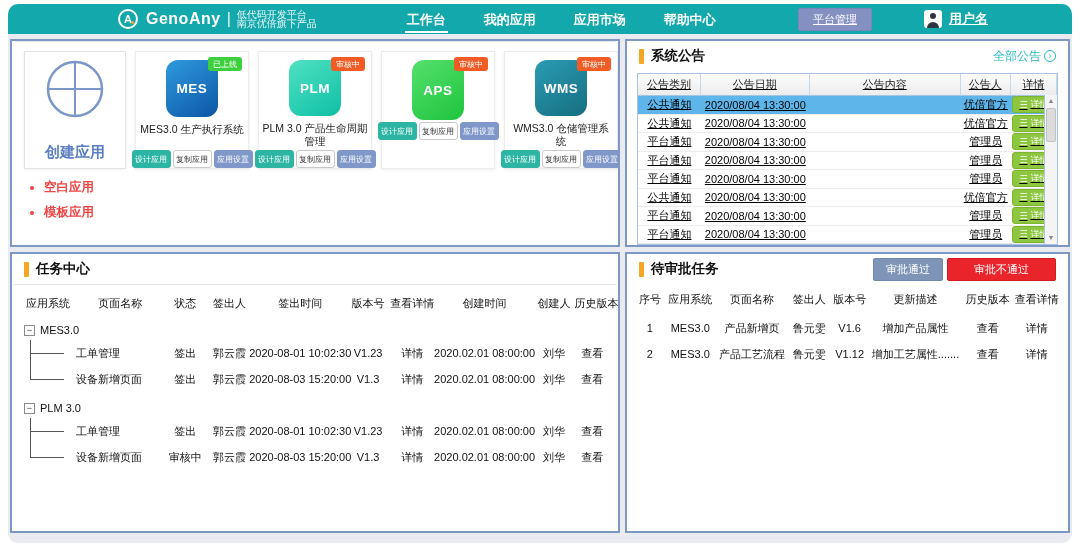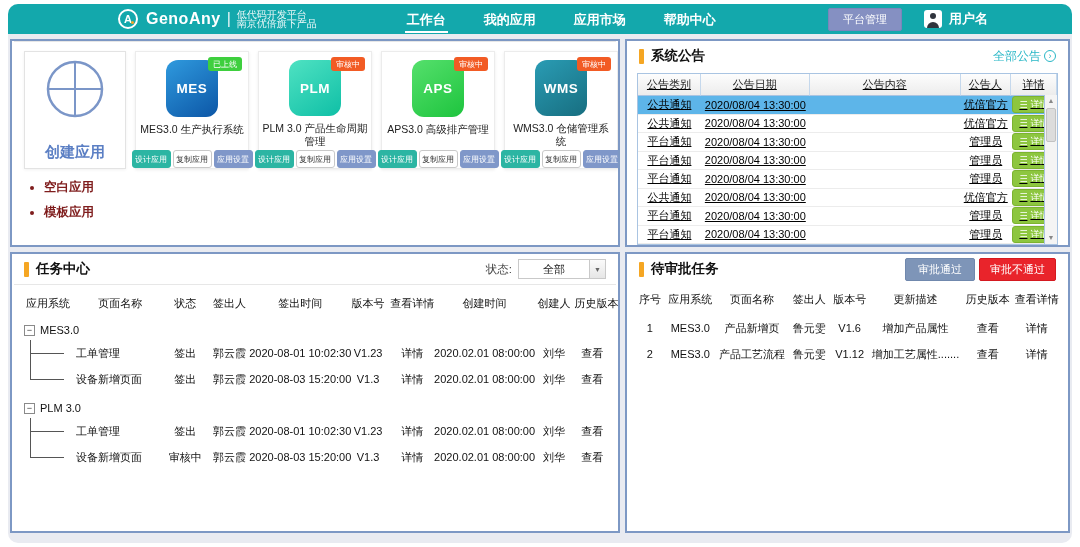--- a/index.html
+++ b/index.html
@@ -10,21 +10,21 @@
   .topbar { height:30px; background:#13a8ac; display:flex; align-items:center; color:#fff; padding:0 14px; }
   .logo-wrap { display:flex; align-items:center; margin-left:96px; }
   .logo-circle { width:20px; height:20px; border-radius:50%; border:2px solid #fff; display:flex; align-items:center; justify-content:center; font-size:11px; font-weight:bold; color:#fff; position:relative; }
   .logo-circle .dot { position:absolute; right:2px; bottom:3px; width:3px; height:3px; background:#f5a623; border-radius:50%; }
   .logo-text { font-size:16px; font-weight:bold; margin:0 6px 0 8px; letter-spacing:.5px; }
   .logo-sep { font-size:16px; font-weight:300; opacity:.9; margin-right:6px; }
   .tagline { font-size:10px; line-height:9px; opacity:.92; }
   .nav { display:flex; gap:34px; margin-left:88px; font-size:13px; font-weight:bold; }
   .nav-item { padding:7px 2px 5px; cursor:pointer; position:relative; }
   .nav-item.active::after { content:""; position:absolute; left:0; right:0; bottom:1px; height:2px; background:#fff; }
-  .topbar-right { margin-left:auto; display:flex; gap:22px; margin-right:70px; }
+  .topbar-right { margin-left:auto; display:flex; gap:52px; margin-right:70px;text-decoration:underline; }
   .platform-btn { background:#8590c2; border:1px solid #7a85bb; color:#fff; font-size:11px; padding:3px 14px; border-radius:2px; cursor:pointer; font-family:inherit; }
   .user-wrap { display:flex; align-items:center; gap:7px; }
   .avatar { width:18px; height:18px; background:#fff; border-radius:3px; position:relative; overflow:hidden; }
   .avatar::before { content:""; position:absolute; top:3px; left:6px; width:6px; height:6px; border-radius:50%; background:#30343d; }
   .avatar::after { content:""; position:absolute; bottom:-1px; left:3px; width:12px; height:7px; border-radius:6px 6px 0 0; background:#30343d; }
   .username { font-size:13px; font-weight:bold; }
 
   
   .main { display:grid; grid-template-columns:610px 1fr; grid-template-rows:208px 281px; gap:5px 5px; padding:5px 2px 5px 2px; }
   .panel { background:#fff; border:2px solid #7d98c4; overflow:hidden; position:relative; }
@@ -34,21 +34,21 @@
   .head-links { margin-left:auto; display:flex; align-items:center; gap:22px; }
   .tlink { color:#29b7c6; font-size:12px; cursor:pointer; display:flex; align-items:center; gap:3px; }
   .circ-icon { display:inline-flex; width:12px; height:12px; border:1px solid #29b7c6; border-radius:50%; align-items:center; justify-content:center; font-size:9px; line-height:1; }
   .divider { border-top:1px solid #e7e7e7; margin:0 2px; }
 
   
   .apps-body { display:flex; padding:9px 12px 0; gap:9px; }
   .apps-left { width:102px; flex:none; }
   .create-card { width:102px; height:118px; background:#fff; border:1px solid #e3e3e3; box-shadow:0 1px 3px rgba(0,0,0,.06); display:flex; flex-direction:column; align-items:center; justify-content:center; gap:24px; cursor:pointer; }
   .create-label { color:#5b7fc4; font-size:15px; font-weight:bold; }
-  .create-opts { margin:10px 0 0 20px; list-style:disc; font-size:12.5px; font-weight:bold; color:#7f1d1d; }
+  .create-opts { margin:10px 0 0 20px; list-style:disc; font-size:12.5px; font-weight:bold; color:#ef4444; }
   .create-opts li { margin-bottom:8px; cursor:pointer; }
   .app-card { width:114px; height:118px; background:#fff; border:1px solid #ececec; box-shadow:0 1px 3px rgba(0,0,0,.08); position:relative; display:flex; flex-direction:column; align-items:center; padding-top:8px; cursor:pointer; }
   .badge { position:absolute; top:5px; right:6px; color:#fff; font-size:8px; padding:1.5px 5px; border-radius:3px; }
   .badge-green { background:#3ecf3e; }
   .badge-orange { background:#f25b24; }
   .app-icon { width:52px; height:60px; border-radius:12px; color:#fff; font-weight:bold; font-size:13.5px; display:flex; align-items:center; justify-content:center; letter-spacing:.5px; }
   .icon-mes { background:linear-gradient(145deg,#2f9ade,#0c56a6); }
   .icon-plm { background:linear-gradient(145deg,#4fe2c2,#0fbfa6); }
   .icon-aps { background:linear-gradient(145deg,#55e06c,#1ec43e); }
   .icon-wms { background:linear-gradient(145deg,#2a9cb4,#176e80); }
@@ -86,21 +86,21 @@
   .group-row { grid-column:1/-1; display:flex; align-items:center; gap:5px; height:20px; padding-left:4px; font-size:11px; }
   .collapse-box { width:11px; height:11px; border:1px solid #8a8a8a; display:inline-flex; align-items:center; justify-content:center; font-size:9px; line-height:1; color:#333; cursor:pointer; background:#fff; }
   .tree-line { position:absolute; left:10px; top:0; bottom:0; width:34px; pointer-events:none; }
   .tree-line::before { content:""; position:absolute; left:0; top:0; bottom:0; border-left:1px solid #555; }
   .tree-line.last::before { bottom:50%; }
   .tree-line::after { content:""; position:absolute; left:0; right:0; top:50%; border-top:1px solid #555; }
 
   
   .appr-btns { margin-left:auto; display:flex; gap:4px; }
   .btn-approve { background:#7e95b8; border:1px solid #7088ad; color:#fff; font-size:11px; padding:3px 12px; border-radius:2px; cursor:pointer; font-family:inherit; }
-  .btn-reject { background:#e9242b; border:1px solid #d41920; color:#fff; font-size:11px; padding:3px 10px; border-radius:2px; cursor:pointer; font-family:inherit; }
+  .btn-reject { background:#e9242b; border:1px solid #d41920; color:#fff; font-size:11px; padding:3px 26px; border-radius:2px; cursor:pointer; font-family:inherit; }
   .ap-table { padding:2px 8px 0; font-size:11px; color:#111; }
   .ap-grid { display:grid; grid-template-columns:7% 12% 17% 10% 9% 22% 12% 11%; }
   .ap-hcell { padding:6px 0 8px; text-align:center; white-space:nowrap; }
   .ap-cell { text-align:center; height:26px; display:flex; align-items:center; justify-content:center; white-space:nowrap; }
 </style>
 </head>
 <body>
 
 <div class="app">
 
@@ -167,21 +167,20 @@
           <div class="app-actions">
             <button class="act act-design">设计应用</button>
             <button class="act act-copy">复制应用</button>
             <button class="act act-settings">应用设置</button>
           </div>
         </div>
 
         <div class="app-card">
           <span class="badge badge-orange">审核中</span>
           <div class="app-icon icon-aps">APS</div>
-          <div class="app-name">APS3.0 高级排产管理</div>
           <div class="app-actions">
             <button class="act act-design">设计应用</button>
             <button class="act act-copy">复制应用</button>
             <button class="act act-settings">应用设置</button>
           </div>
         </div>
 
         <div class="app-card">
           <span class="badge badge-orange">审核中</span>
           <div class="app-icon icon-wms">WMS</div>
@@ -316,27 +315,20 @@
           <span class="ann-thumb"></span>
           <span class="arr down">▼</span>
         </div>
       </div>
     </div>
 
     <div class="panel">
       <div class="panel-head">
         <span class="accent"></span>
         <span class="panel-title">任务中心</span>
-        <span class="status-wrap">
-          <span>状态:</span>
-          <span class="status-select">
-            <span class="status-text">全部</span>
-            <span class="status-arrow">▼</span>
-          </span>
-        </span>
       </div>
       <div class="divider"></div>
       <div class="tc-table">
         <div class="tc-grid">
           <div class="tc-hcell">应用系统</div>
           <div class="tc-hcell">页面名称</div>
           <div class="tc-hcell">状态</div>
           <div class="tc-hcell">签出人</div>
           <div class="tc-hcell">签出时间</div>
           <div class="tc-hcell">版本号</div>

